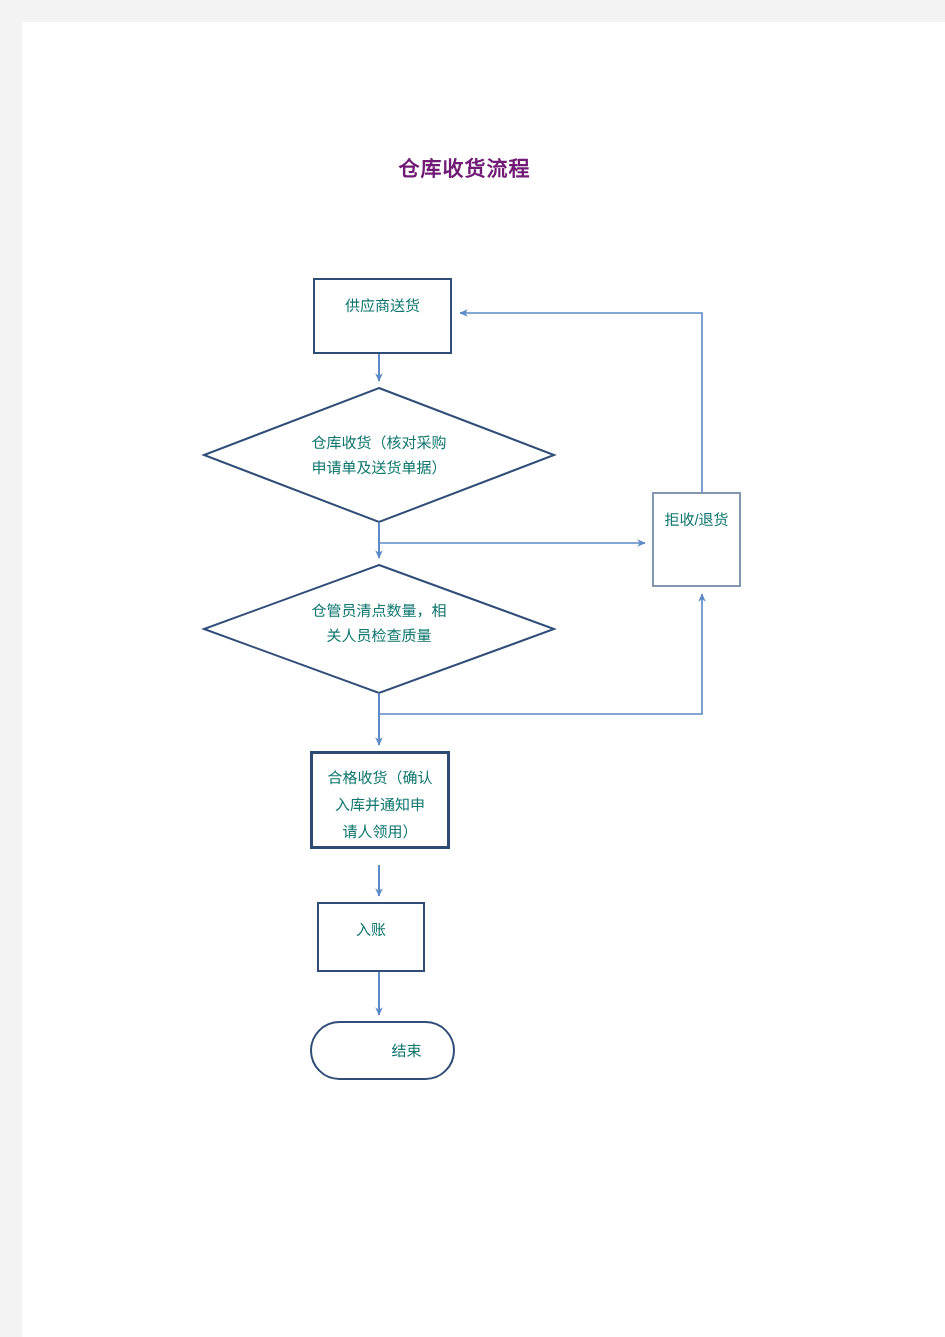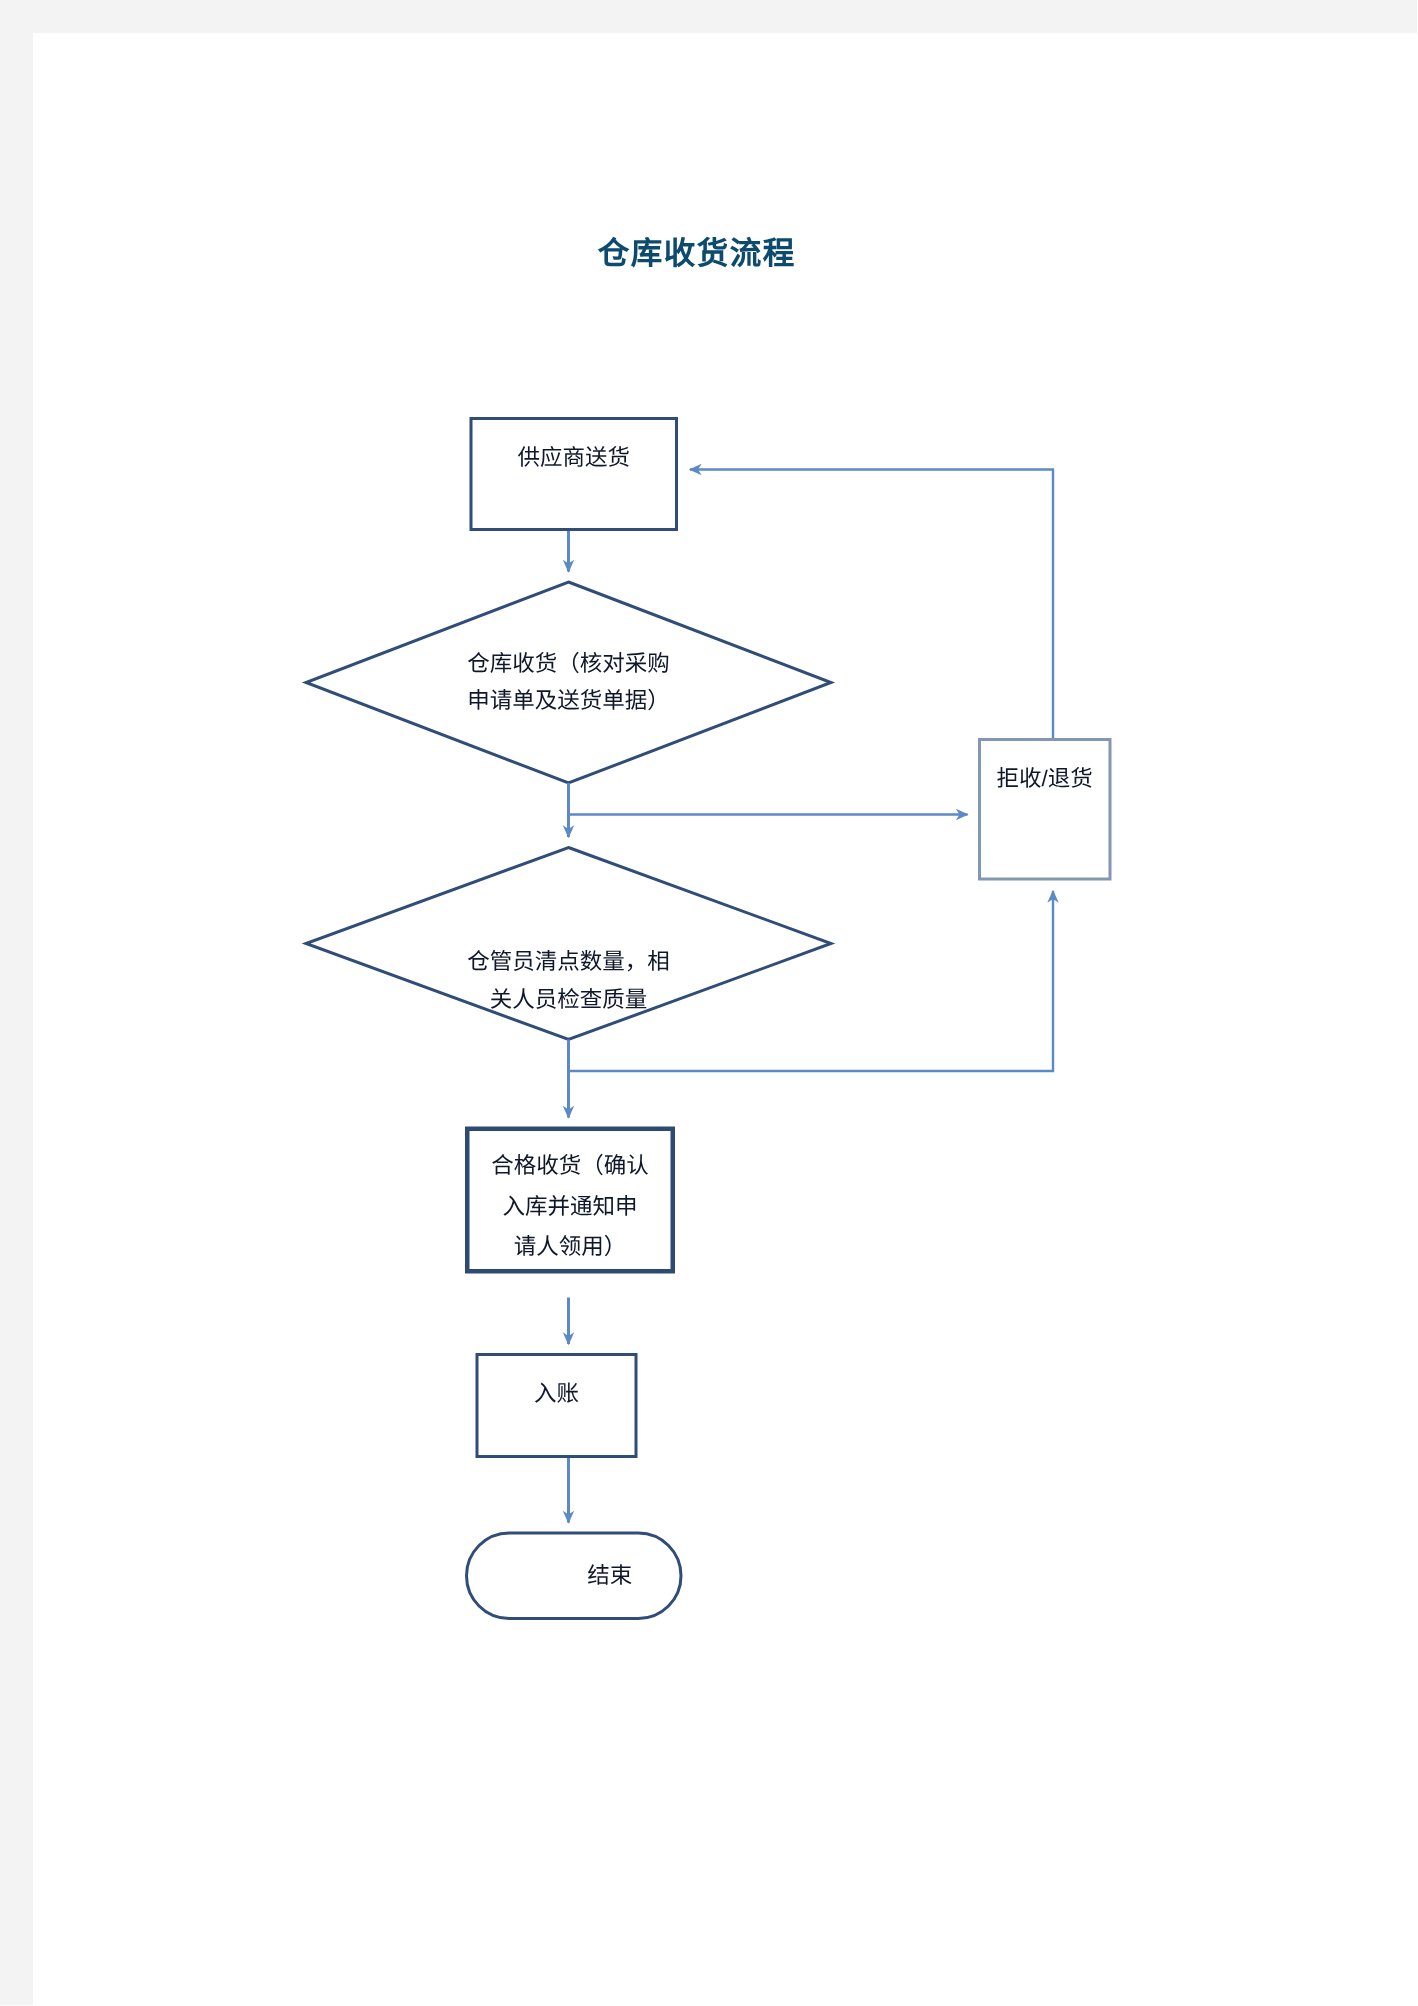--- a/index.html
+++ b/index.html
@@ -41,21 +41,21 @@
   
   .title {
     position: absolute;
     left: 0; top: 152px;
     width: 945px;
     text-align: center;
     font-family: "Liberation Serif", "DejaVu Serif", serif;
     font-weight: bold;
     font-size: 21px;
     letter-spacing: 1px;
-    color: #0c4a6e;
+    color: #701a75;
     white-space: nowrap;
   }
   .title .tshift {
     display: inline-block;
     transform: translateX(-8px);
   }
 
   
   #connectors {
     position: absolute;
@@ -67,21 +67,21 @@
 
   
   .node {
     position: absolute;
     box-sizing: border-box;
   }
   .node-label {
     font-family: "Liberation Sans", "DejaVu Sans", sans-serif;
     font-size: 15px;
     line-height: 25px;
-    color: #0f172a;
+    color: #0f766e;
     text-align: center;
     white-space: pre-line;
   }
 
   
   .proc {
     border: 2px solid #2f4d77;
     background: #ffffff;
   }
   .proc.heavy {
@@ -153,21 +153,21 @@
     <span class="node-label">供应商送货</span>
   </div>
 
   <div class="node-label decision-label" style="left:229px; top:430px; width:300px;">仓库收货（核对采购
 申请单及送货单据）</div>
 
   <div class="node proc light" style="left:652px; top:492px; width:89px; height:95px;">
     <span class="node-label">拒收/退货</span>
   </div>
 
-  <div class="node-label decision-label" style="left:229px; top:598px; width:300px;margin-top:31px;">仓管员清点数量，相
+  <div class="node-label decision-label" style="left:229px; top:598px; width:300px;">仓管员清点数量，相
 关人员检查质量</div>
 
   <div class="node proc heavy" style="left:310px; top:751px; width:140px; height:98px;">
     <span class="node-label" style="padding-top:10px; line-height:27px;">合格收货（确认
 入库并通知申
 请人领用）</span>
   </div>
 
   <div class="node proc" style="left:317px; top:902px; width:108px; height:70px;">
     <span class="node-label">入账</span>

